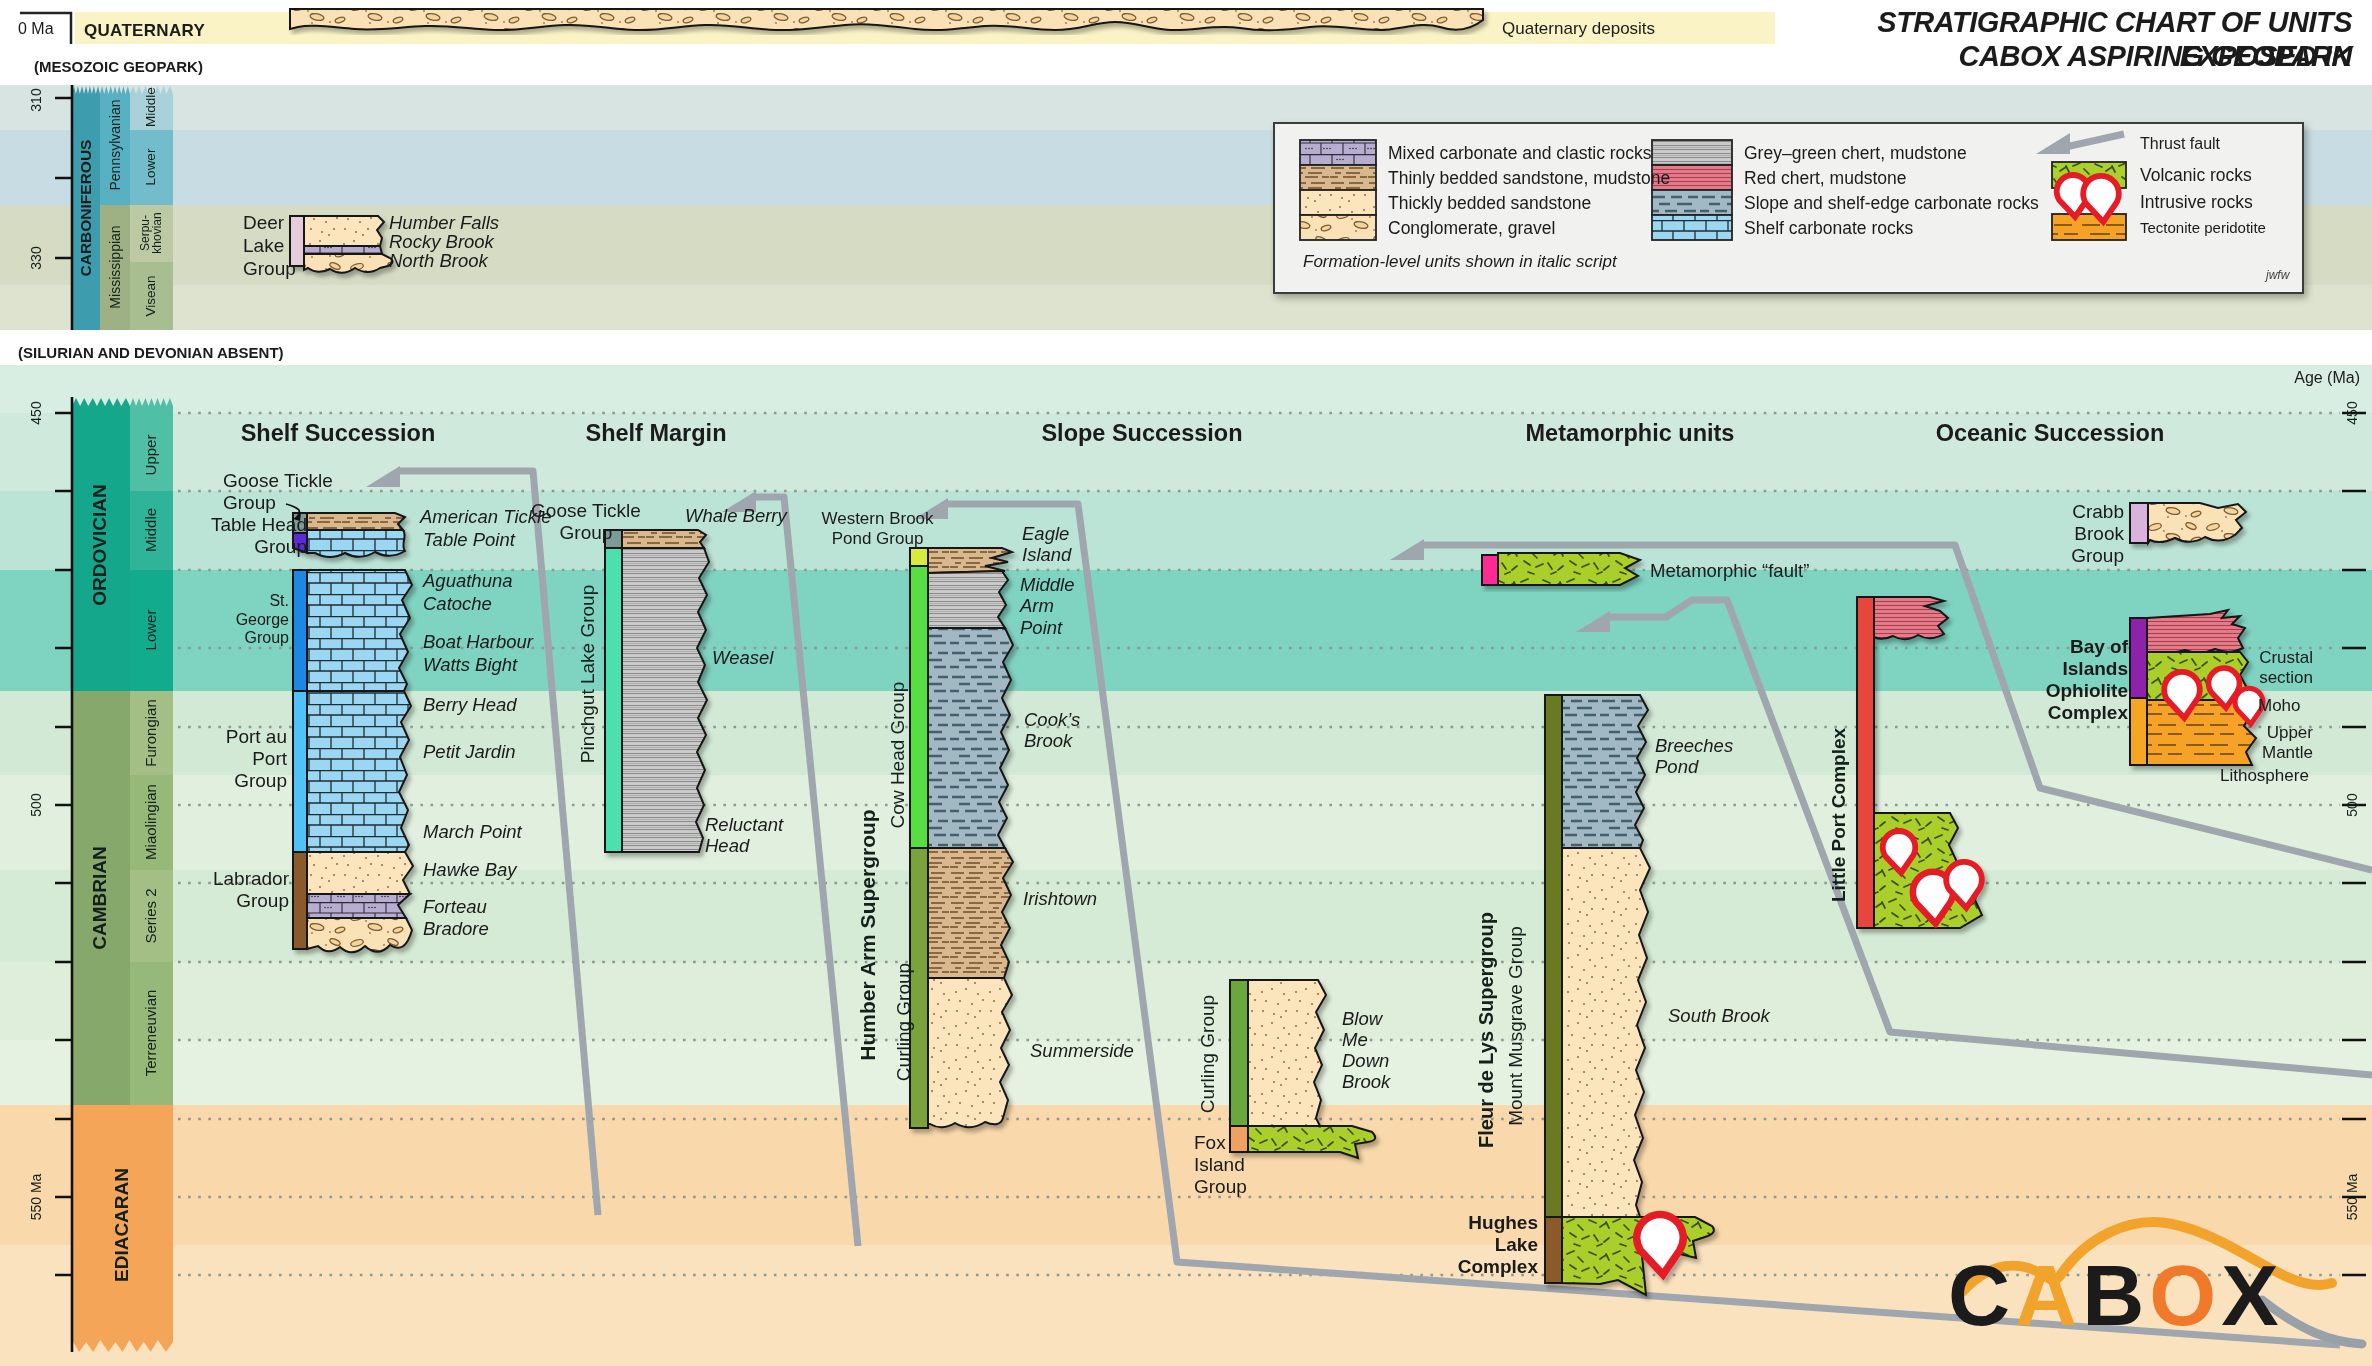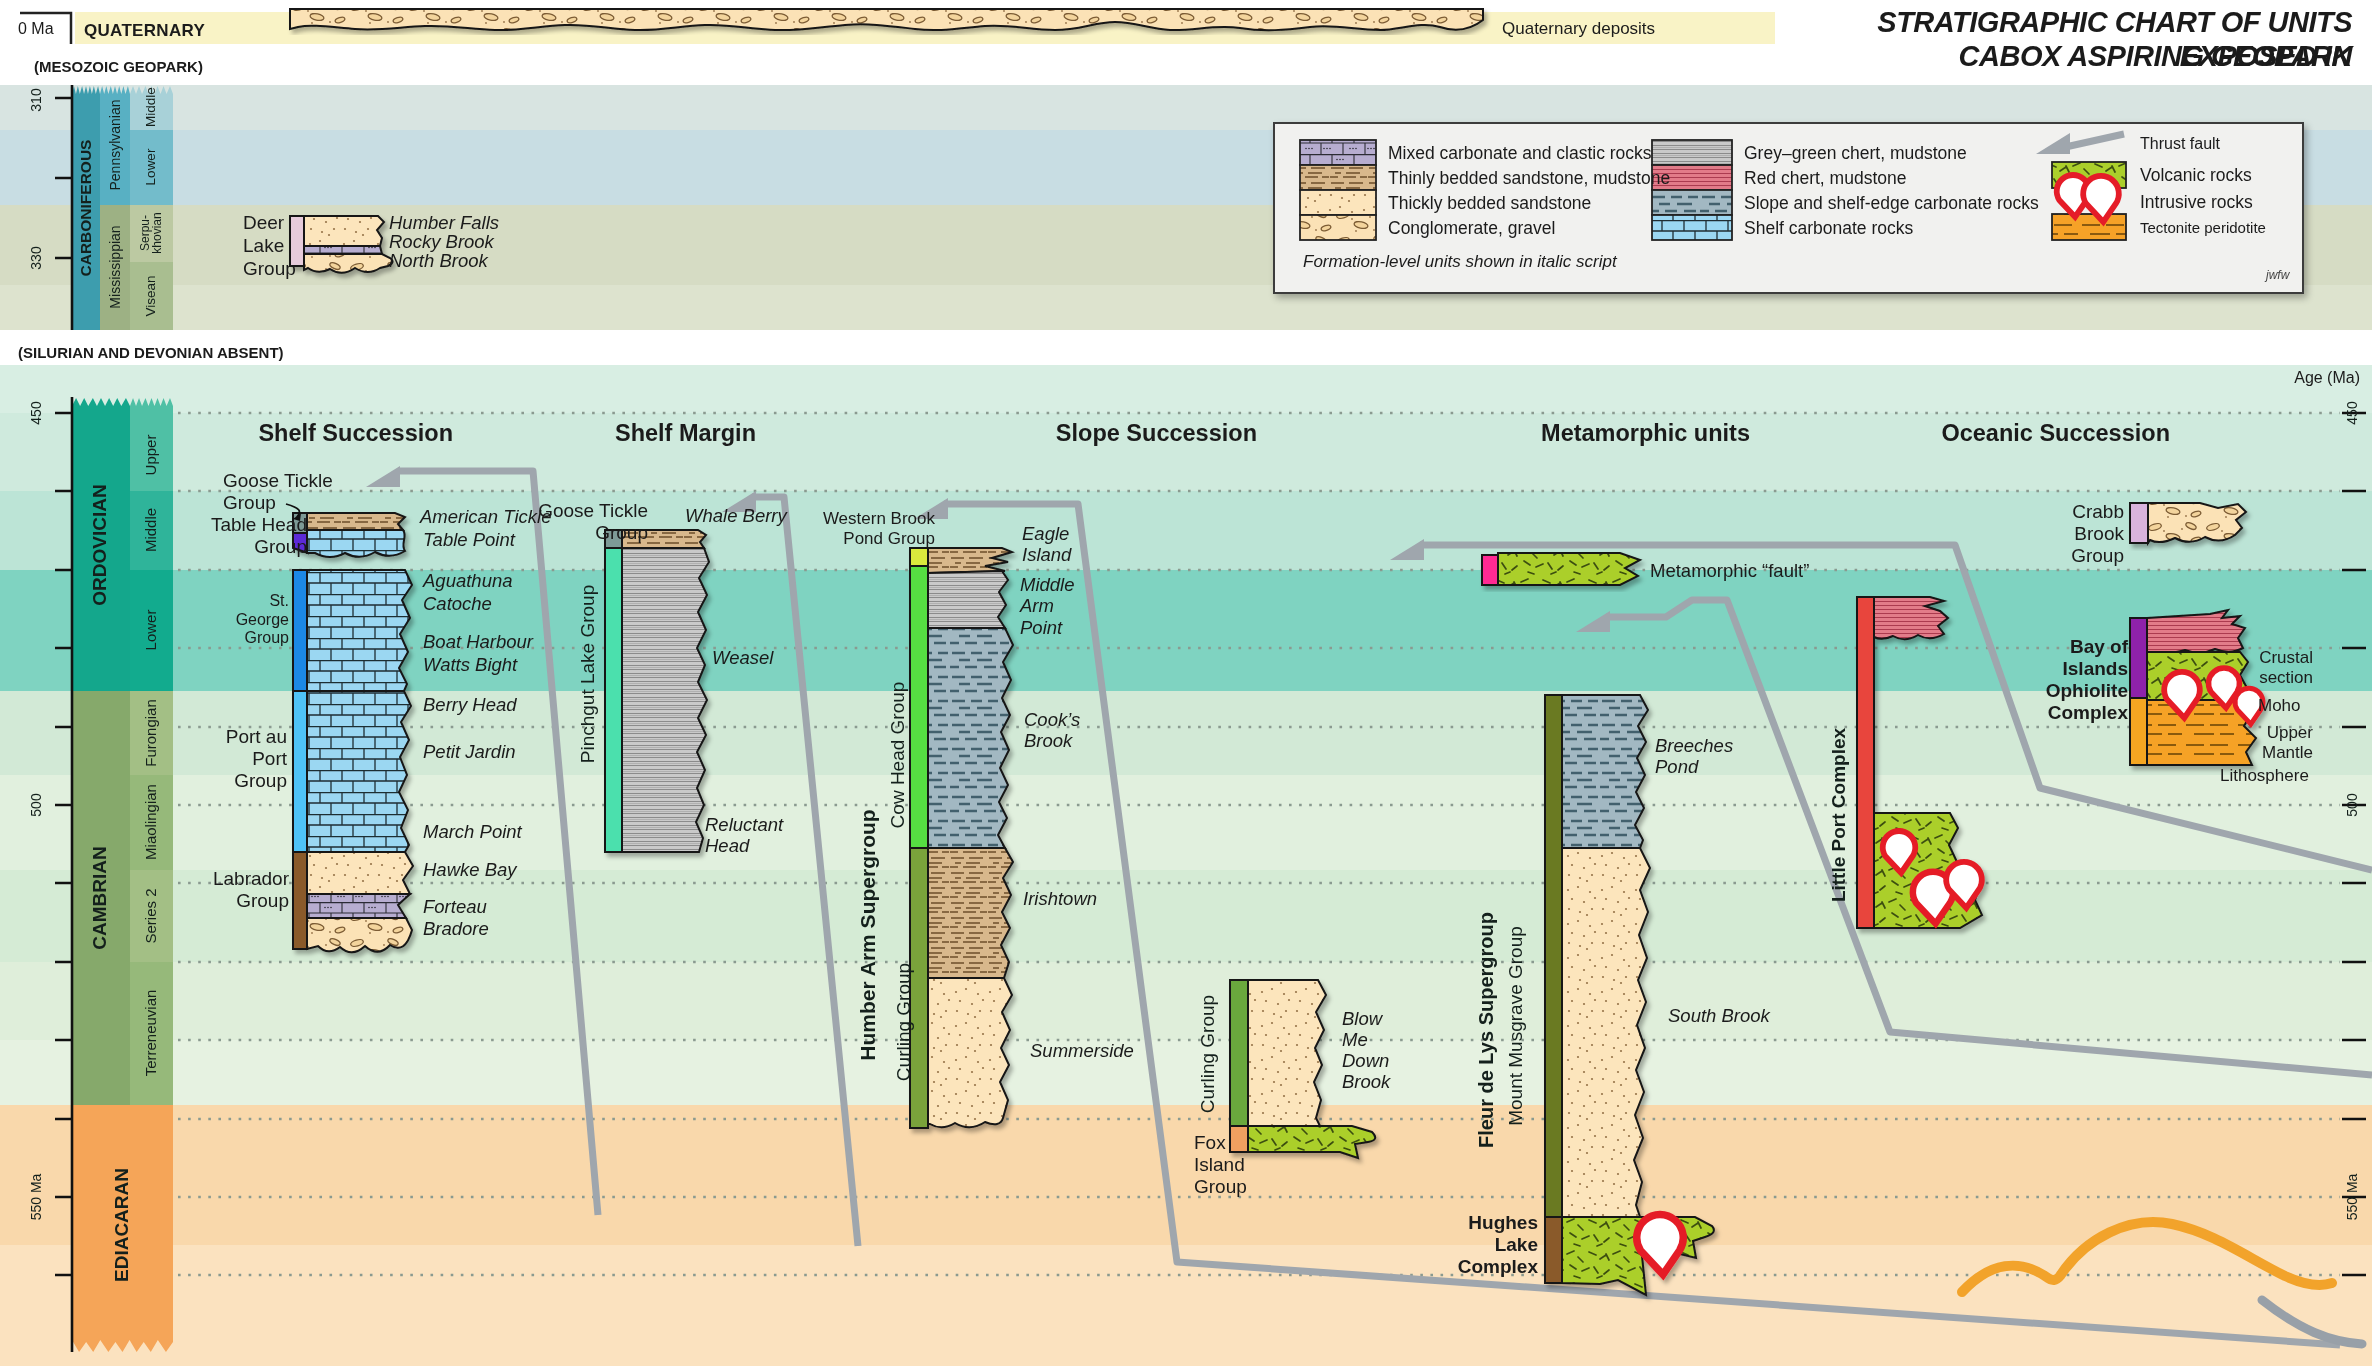--- a/index.html
+++ b/index.html
@@ -4,21 +4,21 @@
 <style>
   html,body{margin:0;padding:0;background:#fff;}
   .stage{position:relative;width:2372px;height:1366px;background:#fff;overflow:hidden;
          font-family:"Liberation Sans",sans-serif;}
   .band{position:absolute;left:0;width:2372px;}
   .blk{position:absolute;}
   .lbl{position:absolute;white-space:pre-line;line-height:1.16;color:#1b1b1b;font-size:18.5px;}
   .i{font-style:italic}
   .b{font-weight:bold}
   .w6{font-weight:600}
-  .c{text-align:right}
+  .c{text-align:center}
   .r{text-align:right}
   .v{position:absolute;transform:translate(-50%,-50%) rotate(-90deg);white-space:nowrap;
      line-height:1.02;color:#14201c;font-size:15px;}
   .v.pre{white-space:pre-line;text-align:center;}
   .zigtop{clip-path:polygon(0 9px,7% 1px,14% 9px,21% 1px,28% 9px,36% 1px,43% 9px,50% 1px,57% 9px,64% 1px,71% 9px,78% 1px,85% 9px,93% 1px,100% 9px,100% 100%,0 100%);}
   .zigbot{clip-path:polygon(0 0,100% 0,100% calc(100% - 10px),93% 100%,85% calc(100% - 12px),78% 100%,71% calc(100% - 10px),64% 100%,57% calc(100% - 12px),50% 100%,43% calc(100% - 10px),36% 100%,28% calc(100% - 12px),21% 100%,14% calc(100% - 10px),7% 100%,0 calc(100% - 12px));}
   .legendbox{position:absolute;left:1273px;top:122px;width:1027px;height:168px;background:#f1f1ef;
              border:2.5px solid #3c3c3c;box-shadow:3px 4px 7px rgba(0,0,0,.3);}
   svg{position:absolute;left:0;top:0;}
   .logoletters{position:absolute;left:1948px;top:1252px;font-weight:800;font-size:86px;
@@ -448,14 +448,17 @@
 Islands
 Ophiolite
 Complex</div>
   <div class="lbl r" style="left:2253px;top:648px;width:60px;font-size:17px">Crustal
 section</div>
   <div class="lbl" style="left:2258px;top:696px;font-size:17px">Moho</div>
   <div class="lbl r" style="left:2253px;top:723px;width:60px;font-size:17px">Upper
 Mantle</div>
   <div class="lbl" style="left:2220px;top:766px;font-size:17px">Lithosphere</div>
 
+  <div class="logoletters">
+    <span style="color:#1b1b1b">C</span><span style="color:#f2a32b">A</span><span style="color:#1b1b1b">B</span><span style="color:#f07a2a">O</span><span style="color:#1b1b1b">X</span>
+  </div>
 
 </div>
 
 </body></html>

